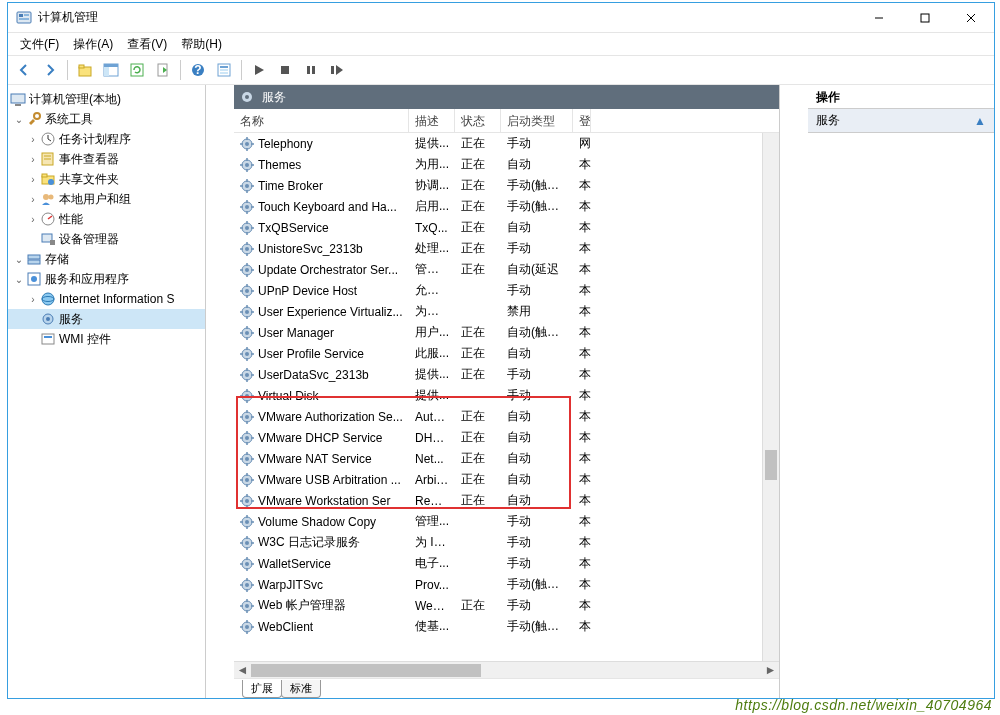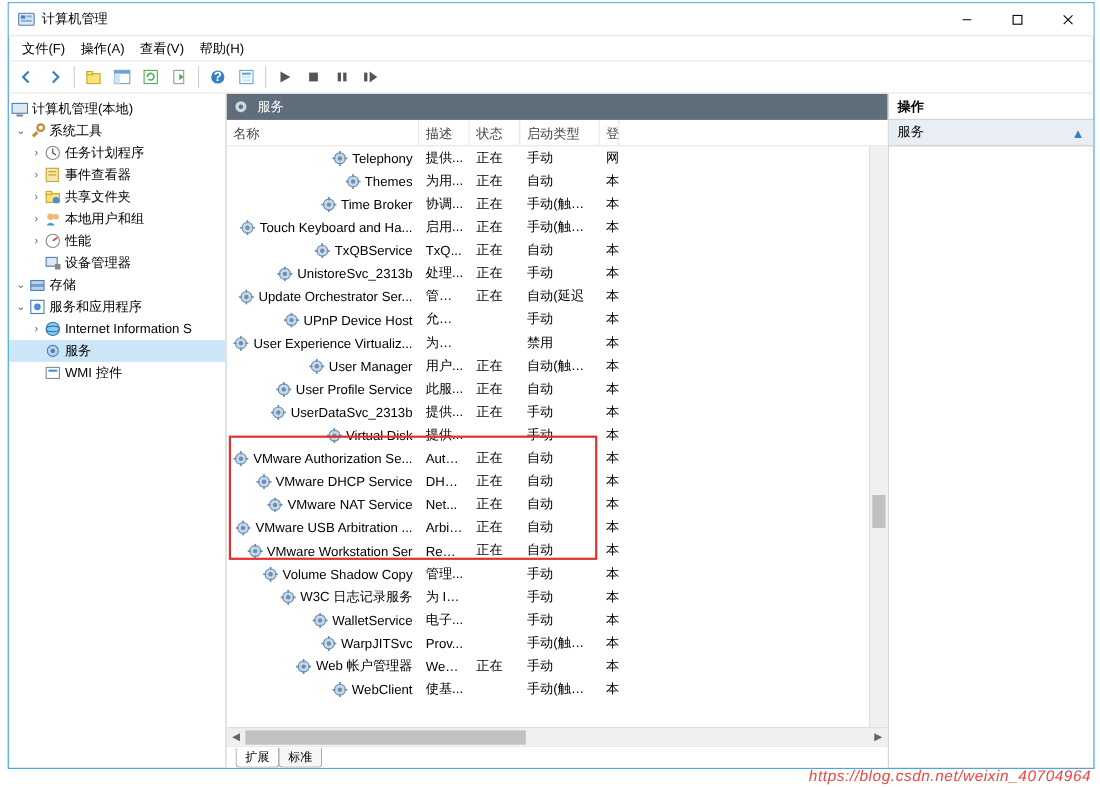--- a/index.html
+++ b/index.html
@@ -12,21 +12,21 @@
   .titlebar .winbtns { display: flex; }
   .titlebar .winbtn { width: 46px; height: 30px; display: flex; align-items: center; justify-content: center; }
   
   .menubar { height: 22px; display: flex; align-items: center; padding-left: 6px; gap: 2px; }
   .menubar .menuitem { padding: 2px 6px; }
   
   .toolbar { height: 30px; display: flex; align-items: center; padding-left: 4px; border-top: 1px solid #e5e5e5; border-bottom: 1px solid #e5e5e5; gap: 2px; }
   .toolbar .tb { width: 24px; height: 24px; display: flex; align-items: center; justify-content: center; border-radius: 2px; }
   .toolbar .sep { width: 1px; height: 20px; background: #ccc; margin: 0 3px; }
   
-  .body { flex: 1; display: flex; overflow: hidden; }
+  .body { flex: 1; display: flex; overflow: hidden; gap: 28px; }
   .tree-pane { width: 198px; border-right: 1px solid #ccc; overflow: hidden; padding: 4px 0; }
   .center-pane { flex: 1; display: flex; flex-direction: column; border-right: 1px solid #ccc; overflow: hidden; }
   .actions-pane { width: 186px; display: flex; flex-direction: column; }
   
   .treeitem { display: flex; align-items: center; height: 20px; cursor: default; white-space: nowrap; }
   .treeitem.selected { background: #cde6f7; }
   .twisty { width: 14px; text-align: center; color: #666; font-size: 10px; }
   .ticon { width: 16px; height: 16px; margin-right: 3px; display: inline-flex; align-items: center; justify-content: center; }
   .indent { display: inline-block; }
   
@@ -35,39 +35,39 @@
   
   .svc-body { flex: 1; display: flex; overflow: hidden; }
   .svc-left { width: 208px; padding: 8px 10px; }
   .svc-right { flex: 1; display: flex; flex-direction: column; overflow: hidden; position: relative; }
   .cols { display: flex; height: 24px; border-bottom: 1px solid #e5e5e5; background: #fff; }
   .colh { padding: 4px 6px; border-right: 1px solid #e5e5e5; color: #444; overflow: hidden; white-space: nowrap; }
   .list-wrap { flex: 1; overflow-x: auto; overflow-y: hidden; position: relative; }
   .list { min-width: 100%; }
   .row { display: flex; height: 21px; align-items: center; }
   .cell { padding: 0 6px; overflow: hidden; white-space: nowrap; text-overflow: ellipsis; }
-  .cell.name { display: flex; align-items: center; gap: 4px; justify-content: flex-end; }
+  .cell.name { display: flex; align-items: center; gap: 4px; }
   .gear-icon { width: 14px; height: 14px; flex-shrink: 0; }
   .hscroll { height: 17px; background: #f0f0f0; border-top: 1px solid #ddd; display: flex; align-items: center; }
   .hscroll .track { flex: 1; height: 100%; position: relative; }
   .hscroll .thumb { position: absolute; left: 0; top: 2px; height: 13px; width: 45%; background: #c1c1c1; }
   .hscroll .arr { width: 17px; height: 17px; display: flex; align-items: center; justify-content: center; color: #666; }
   .vscroll { position: absolute; right: 0; top: 24px; bottom: 17px; width: 17px; background: #f0f0f0; border-left: 1px solid #ddd; }
   .vscroll .vthumb { position: absolute; right: 2px; left: 2px; height: 30px; top: 60%; background: #c1c1c1; }
   
   .tab-strip { height: 20px; display: flex; align-items: flex-end; padding-left: 8px; background: #fff; border-top: 1px solid #e5e5e5; }
   .tab { padding: 1px 8px; border: 1px solid #999; border-top: none; border-radius: 0 0 4px 4px; margin-right: -1px; background: #fff; font-size: 11px; }
   .tab.inactive { background: #f5f5f5; }
   
   .actions-pane .ap-header { height: 24px; border-bottom: 1px solid #ccc; padding: 4px 8px; font-weight: 600; }
   .actions-pane .ap-section { background: #e9eef5; padding: 3px 8px; border-bottom: 1px solid #ccc; display: flex; justify-content: space-between; align-items: center; }
   .actions-pane .ap-item { padding: 4px 8px 4px 28px; display: flex; justify-content: space-between; align-items: center; }
   
   .redbox { position: absolute; border: 2px solid #e03131; pointer-events: none; }
-  .watermark { position: absolute; right: 8px; bottom: 2px; color: #ef4444; font-size: 14px; font-style: italic; letter-spacing: 0.5px; }
+  .watermark { position: absolute; right: 8px; bottom: 2px; color: #4d7c0f; font-size: 14px; font-style: italic; letter-spacing: 0.5px; }
 </style>
 </head>
 <body>
 
 <div class="window">
 
   <div class="titlebar">
     <span class="app-icon">
       <svg viewBox="0 0 16 16">
           <rect x="1" y="2" width="14" height="11" rx="1" fill="#dde8f2" stroke="#4a7db5"></rect>

